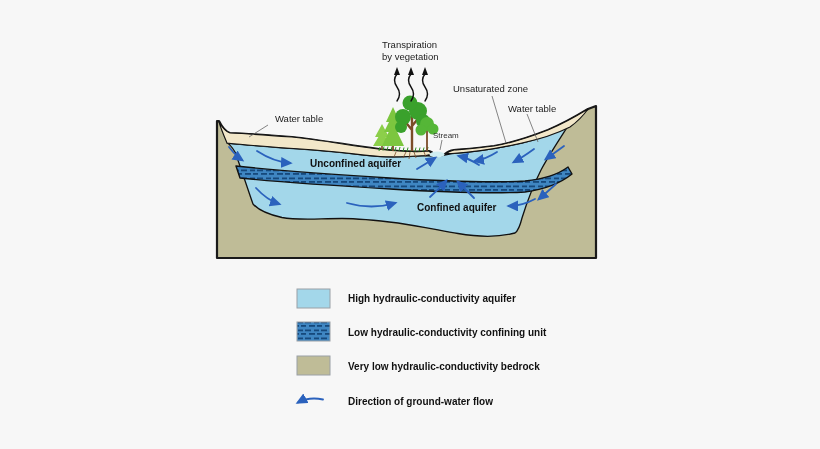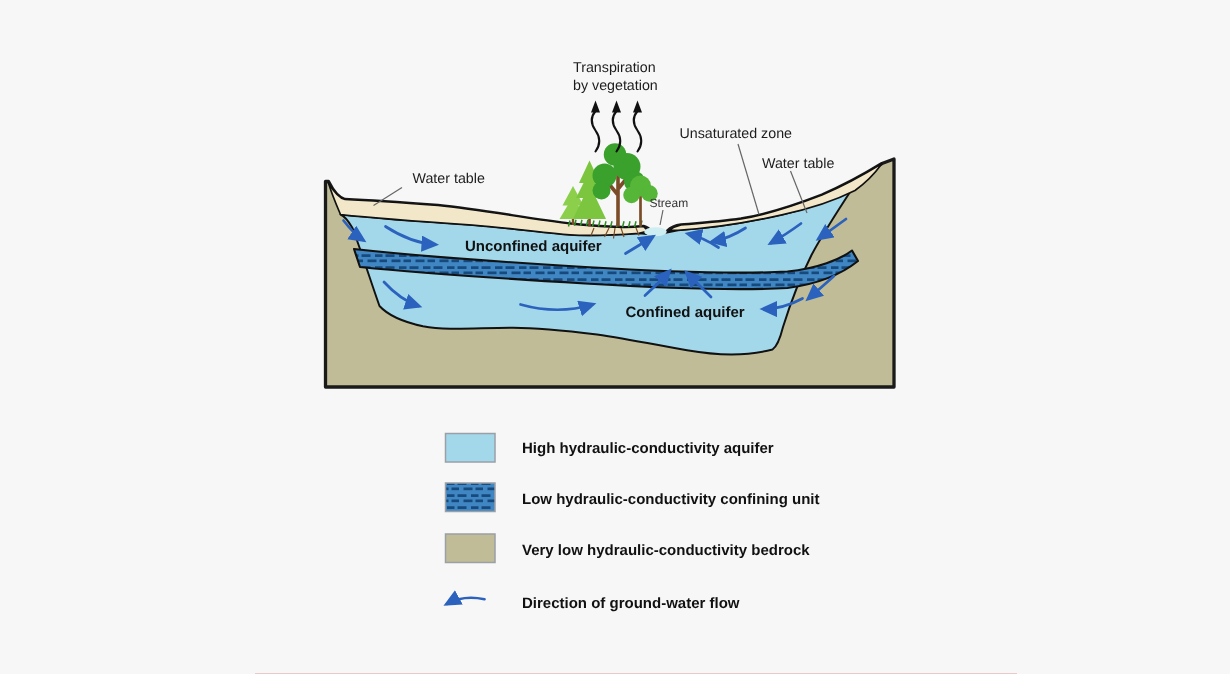--- a/index.html
+++ b/index.html
@@ -1,17 +1,17 @@
 <!DOCTYPE html>
 <html><head>
 <meta charset="utf-8">
 <style>
   html,body{margin:0;padding:0;}
   body{font-family:"Liberation Sans",sans-serif;}
-  .canvas{position:relative;width:820px;height:449px;background:#b91c1c;overflow:hidden;}
+  .canvas{position:relative;width:820px;height:449px;background:#c4b5fd;overflow:hidden;}
   svg{display:block;}
   text{font-family:"Liberation Sans",sans-serif;fill:#1c1c1c;}
   .lbl{font-size:9.5px;}
   .lbl-bold{font-size:10px;font-weight:bold;fill:#111;}
   .lbl-small{font-size:8px;fill:#333;}
   .legend-label{font-size:10px;font-weight:bold;fill:#111;}
   .leader{stroke:#666;stroke-width:0.8;fill:none;}
   .terrain-stroke{stroke:#1a1a1a;stroke-linejoin:round;}
   .flow{fill:none;stroke-width:1.8;stroke-linecap:round;}
   .transp{fill:none;stroke:#111;stroke-width:1.4;stroke-linecap:round;}

